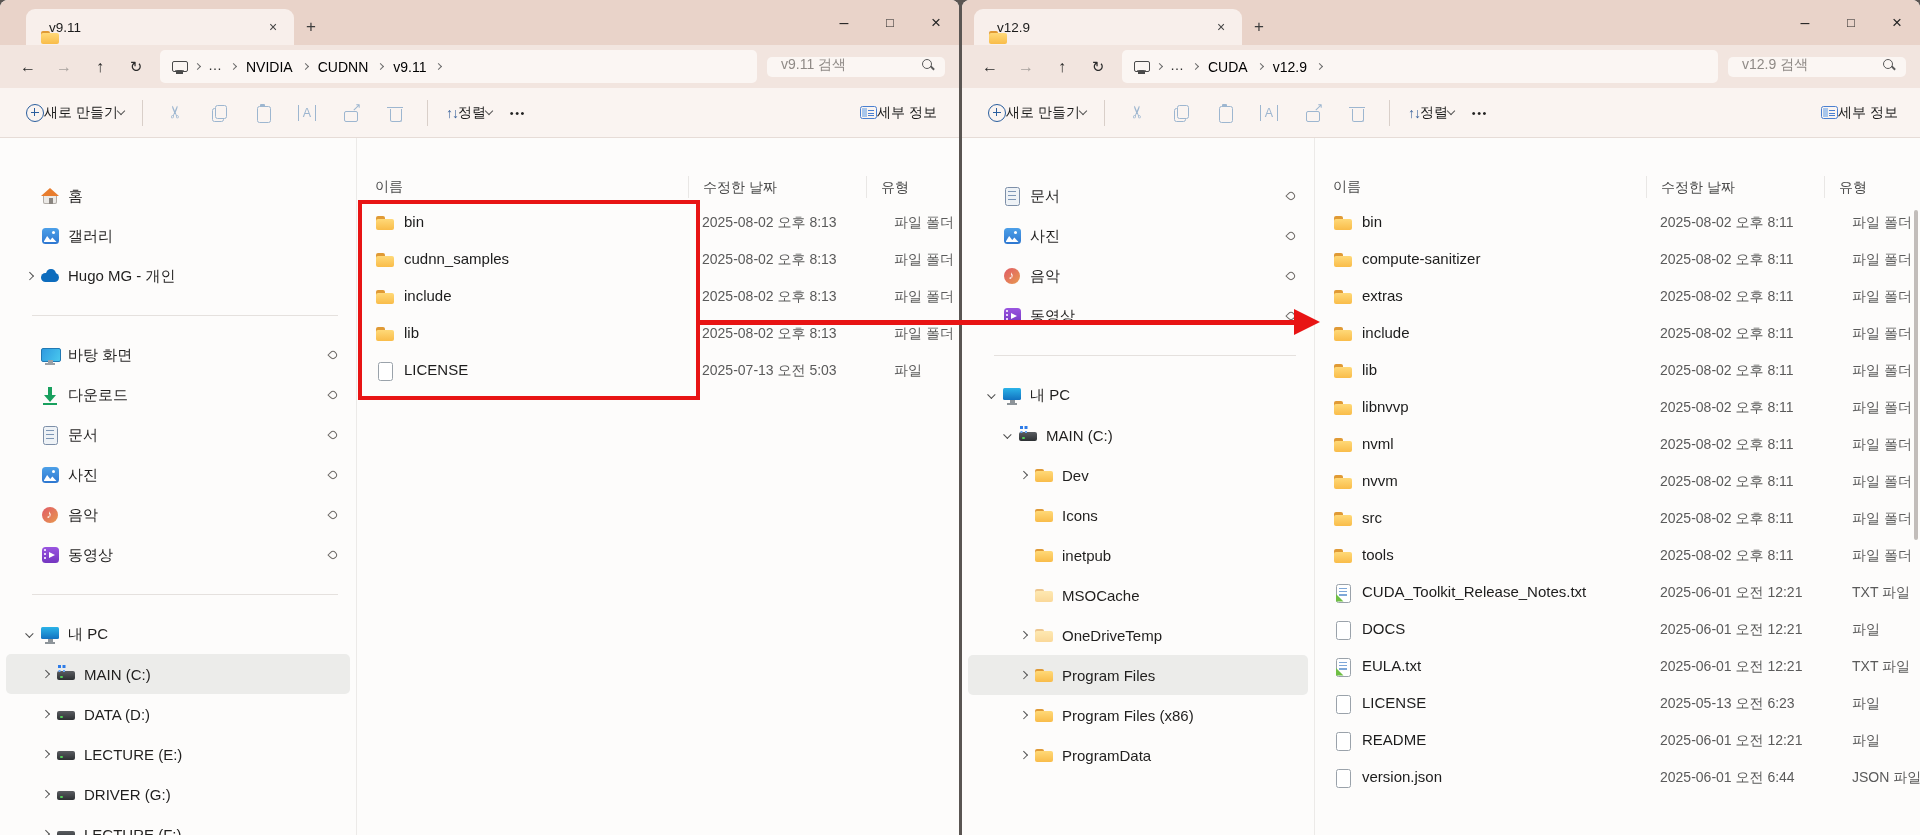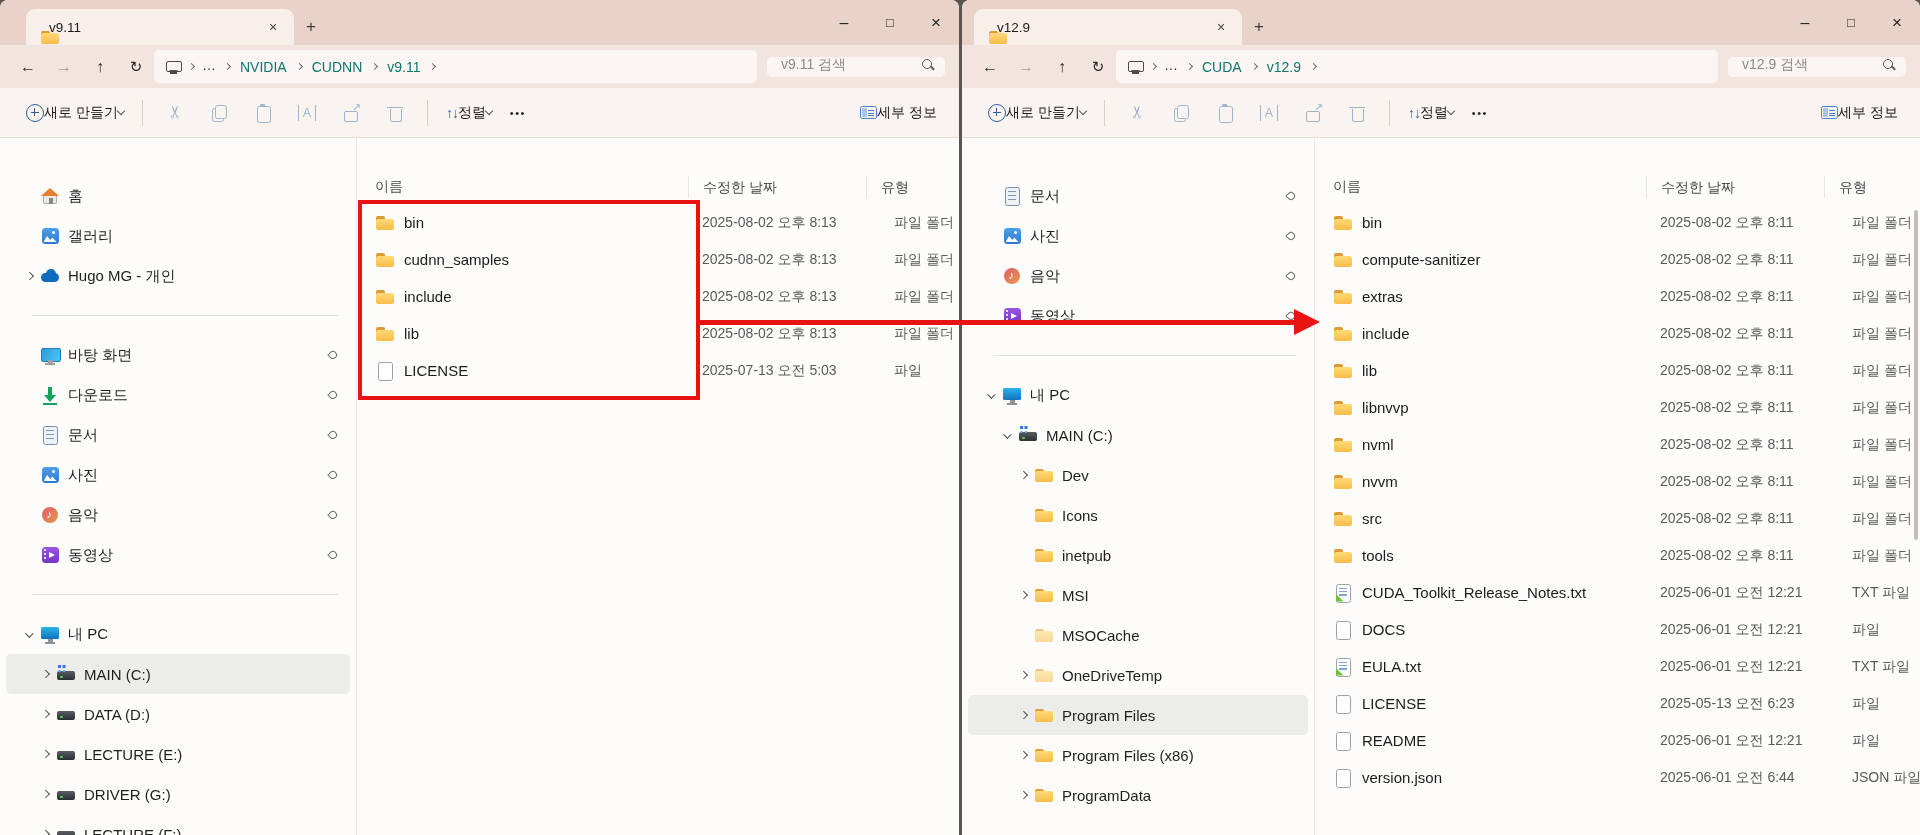--- a/index.html
+++ b/index.html
@@ -35,21 +35,21 @@
   
   .addrbar { height:43px; background:#f2e5df; display:flex; align-items:center; flex:none;
              padding:0 14px 0 10px; }
   .nb { width:36px; height:34px; display:flex; align-items:center; justify-content:center;
         font-size:16px; color:#2b2b2b; flex:none; }
   .nb-back::before { content:"←"; }
   .nb-fwd::before  { content:"→"; color:#a8a29e; }
   .nb-up::before   { content:"↑"; }
   .nb-ref::before  { content:"↻"; font-size:15px; }
   .crumbbar { flex:1; height:33px; background:#fbf6f3; border-radius:5px; display:flex;
-              align-items:center; padding:12px 12px; font-size:14px; color:#0f766e; overflow:hidden; }
+              align-items:center; padding:12px 12px; font-size:14px; color:#000000; margin-left:6px; overflow:hidden; }
   .mon { width:15px; height:14px; position:relative; flex:none; }
   .mon::before { content:""; position:absolute; left:0; top:1px; width:14px; height:9px;
                  border:1.3px solid #4a4a4a; border-radius:2px; }
   .mon::after { content:""; position:absolute; left:4px; bottom:0; width:7px; height:1.5px;
                 background:#4a4a4a; box-shadow:-1px -2px 0 -0.2px #4a4a4a, 1px -2px 0 -0.2px #4a4a4a; }
   .bsep { width:5px; height:5px; border-top:1.3px solid #6b6b6b; border-right:1.3px solid #6b6b6b;
           transform:rotate(45deg); margin:0 8px; flex:none; }
   .bmore { color:#2e2e2e; letter-spacing:1px; margin-top:-4px; }
   .bmore::before { content:"…"; }
   .crumbset { display:flex; align-items:center; }
@@ -195,21 +195,21 @@
       border-radius:2px; }
   [data-icon="drive"] .ficon::after, [data-icon="drive-c"] .ficon::after { content:""; position:absolute;
       left:4px; top:11.5px; width:2.6px; height:2.6px; border-radius:50%; background:#52d058; }
   [data-icon="drive-c"] .ficon i { left:2px; top:1px; width:3px; height:3px; background:#2e7ce8;
       box-shadow:4.5px 0 0 #2e7ce8, 0 4.5px 0 -0.5px #6aa5f2, 4.5px 4.5px 0 -0.5px #6aa5f2; }
 
   
   .main { flex:1; position:relative; overflow:hidden; }
   .fhead { margin-top:34px; height:30px; display:flex; align-items:center; font-size:14px; color:#4a4a4a; }
   .hdr { position:relative; }
-  .c-name { flex:0 0 345px; padding-left:18px; display:flex; align-items:center; overflow:hidden; }
+  .c-name { flex:0 0 345px; padding-left:18px; display:flex; overflow:hidden; }
   .c-date { flex:0 0 192px; }
   .c-type { flex:1; }
   .fhead .c-date, .fhead .c-type { border-left:1px solid #e9e7e5; height:22px; line-height:22px;
       padding-left:14px; margin-left:-14px; }
   .sortcaret { position:absolute; left:155px; top:-7px; width:6px; height:6px;
       border-top:1.4px solid #7a7a7a; border-right:1.4px solid #7a7a7a; transform:rotate(-45deg); }
   .flist { margin-top:2px; }
   .f-row { height:37px; display:flex; align-items:center; }
   .f-name { margin-left:9px; font-size:15px; color:#1c1c1c; white-space:nowrap; }
   .f-row .c-date, .f-row .c-type { font-size:14px; color:#5a5a5a; white-space:nowrap; overflow:hidden; }
@@ -682,30 +682,20 @@
 
         <div class="s-item" data-icon="folder" data-indent="2">
           <span class="chev"></span>
           <span class="ficon">
             <i></i>
           </span>
           <span class="s-label">inetpub</span>
 
         </div>
 
-        <div class="s-item" data-icon="folder" data-chev="right" data-indent="2">
-          <span class="chev">
-            <i></i>
-          </span>
-          <span class="ficon">
-            <i></i>
-          </span>
-          <span class="s-label">MSI</span>
-
-        </div>
 
         <div class="s-item" data-icon="folder-light" data-indent="2">
           <span class="chev"></span>
           <span class="ficon">
             <i></i>
           </span>
           <span class="s-label">MSOCache</span>
 
         </div>
 

